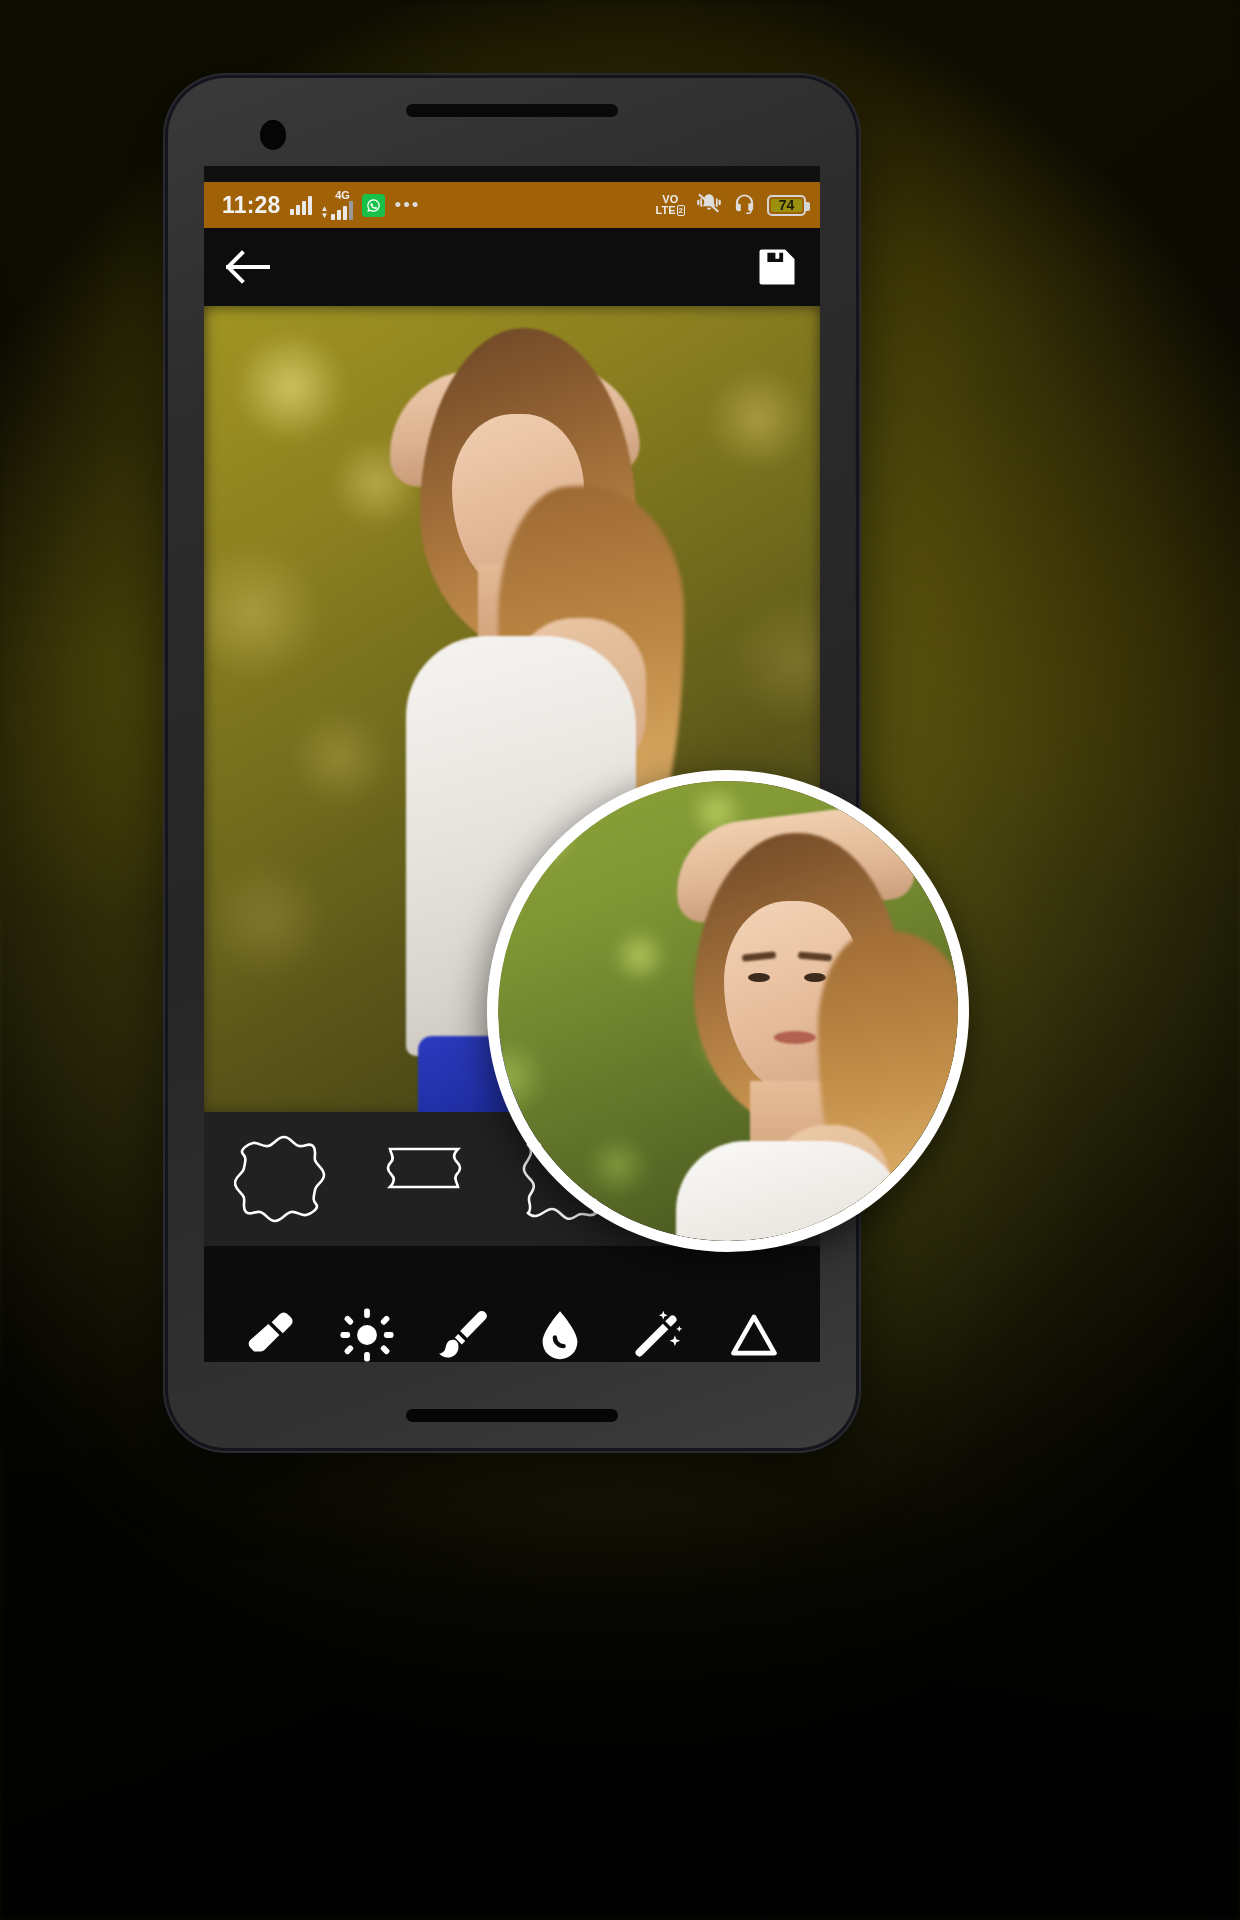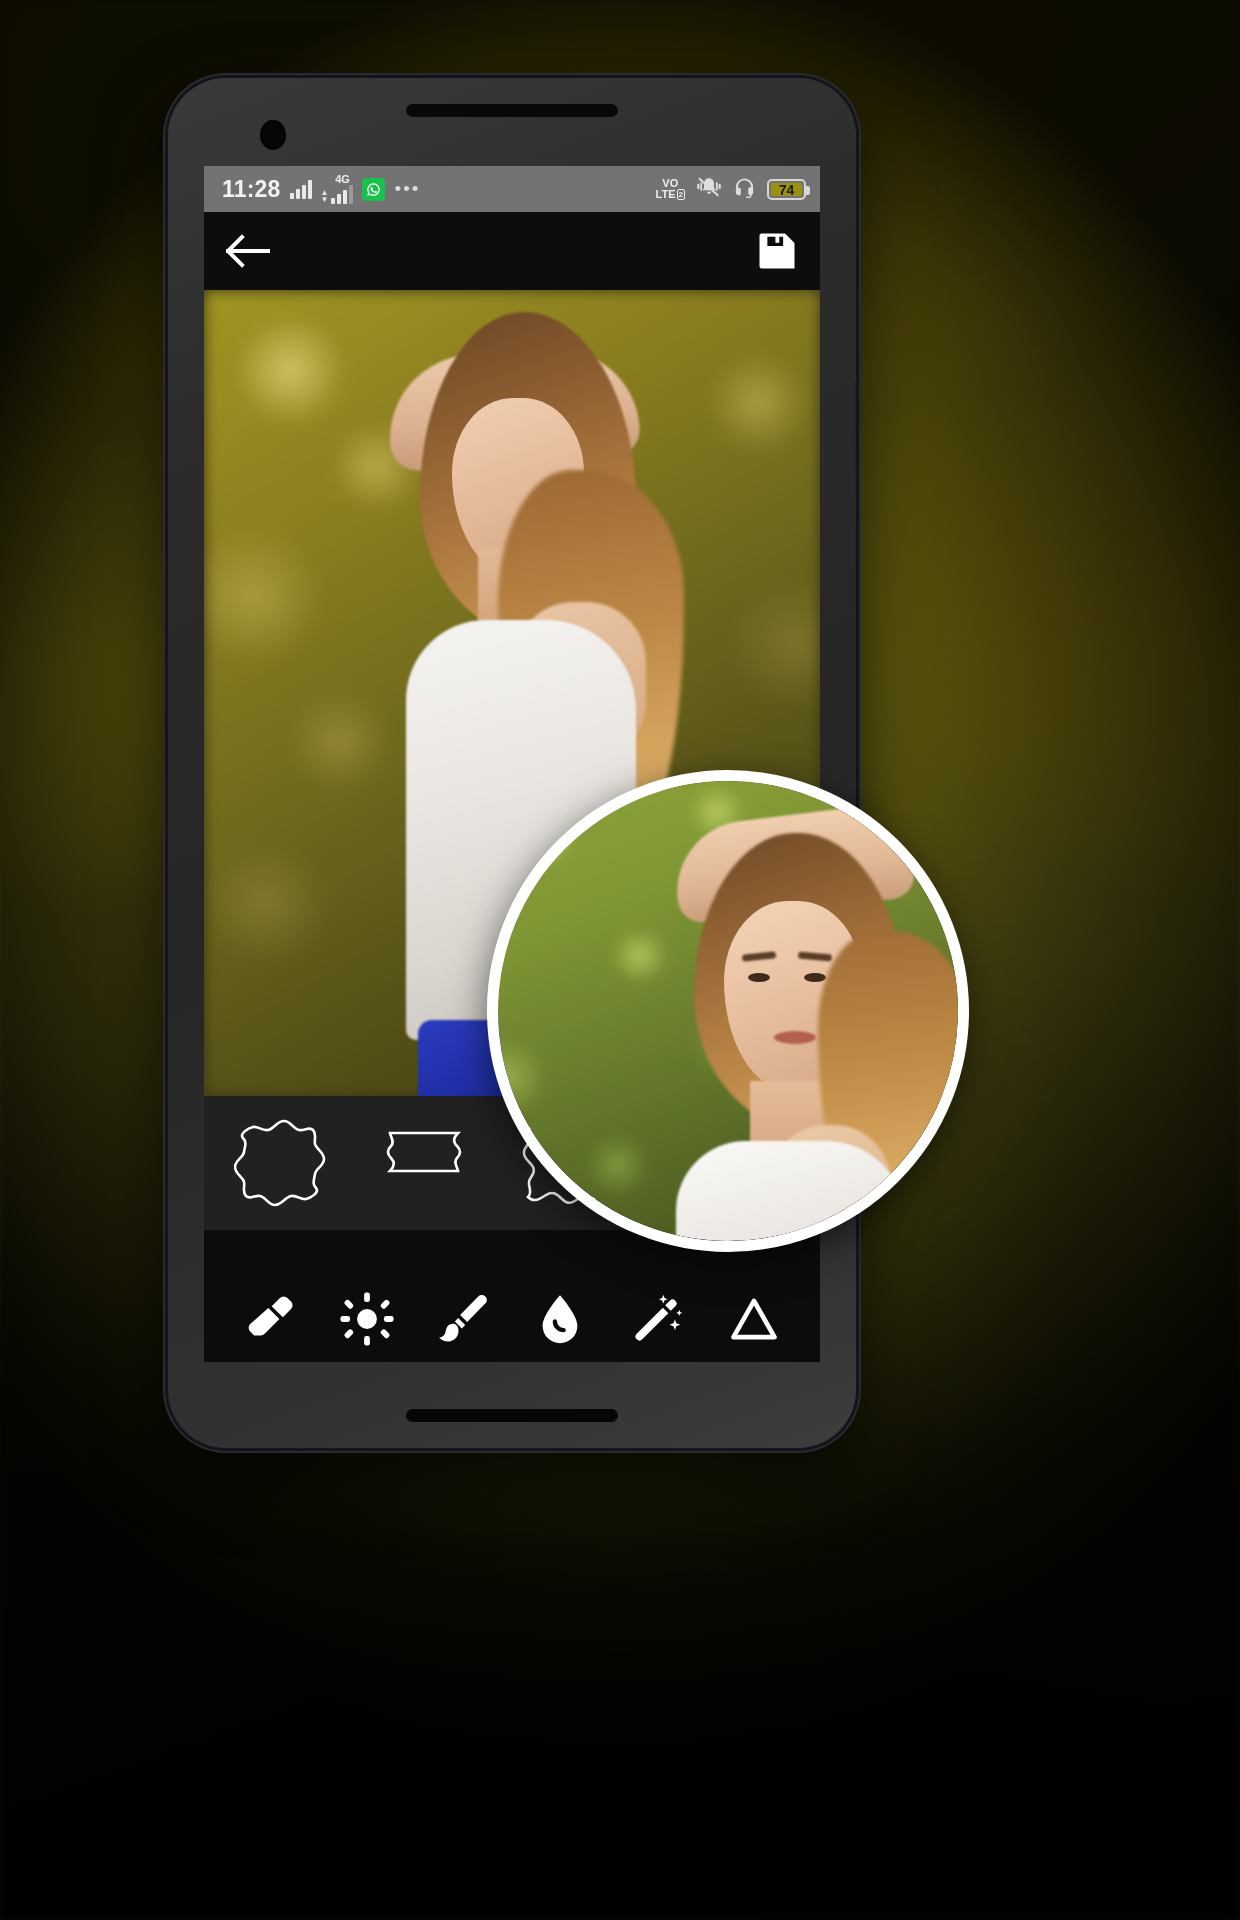--- a/index.html
+++ b/index.html
@@ -76,25 +76,26 @@
     position: absolute;
     left: 36px; top: 88px;
     width: 616px; height: 1196px;
     background: #101010;
     overflow: hidden;
   }
 
   
   #status-bar {
     height: 46px;
-    background: #737373;
+    background: #a16207;
     display: flex; align-items: center;
     padding: 0 14px 0 18px;
     color: #e8e8e8;
     position: relative;
+    margin-top: 16px;
   }
   #status-left { display: flex; align-items: center; gap: 9px; }
   #status-right { display: flex; align-items: center; gap: 11px; margin-left: auto; }
   .clock { font-size: 23px; font-weight: 700; letter-spacing: .2px; color: #f2f2f2; }
 
   .sig { display: flex; align-items: flex-end; gap: 2px; height: 19px; }
   .sig i { display:block; width: 4px; background: #e9e9e9; border-radius: 1px; }
   .sig i:nth-child(1){height:6px}
   .sig i:nth-child(2){height:10px}
   .sig i:nth-child(3){height:14px}
@@ -124,21 +125,21 @@
   .volte .l2 { display:flex; align-items:center; gap:1px; }
   .volte .sub {
     font-size: 8px; border:1px solid #ececec; border-radius:2px;
     padding: 0 1px; line-height: 9px;
   }
 
   .batt {
     position: relative;
     width: 39px; height: 21px;
     border: 2px solid #d6d6d6; border-radius: 5px;
-    display:flex; align-items:flex-end; justify-content:center;
+    display:flex; align-items:center; justify-content:center;
   }
   .batt::after {
     content:''; position:absolute; right:-6px; top:5px;
     width:4px; height:9px; background:#d6d6d6; border-radius:0 2px 2px 0;
   }
   .batt-fill {
     position:absolute; left:2px; top:2px; bottom:2px; right:2px;
     background:#9b9010; border-radius:2px;
   }
   .batt-num {

